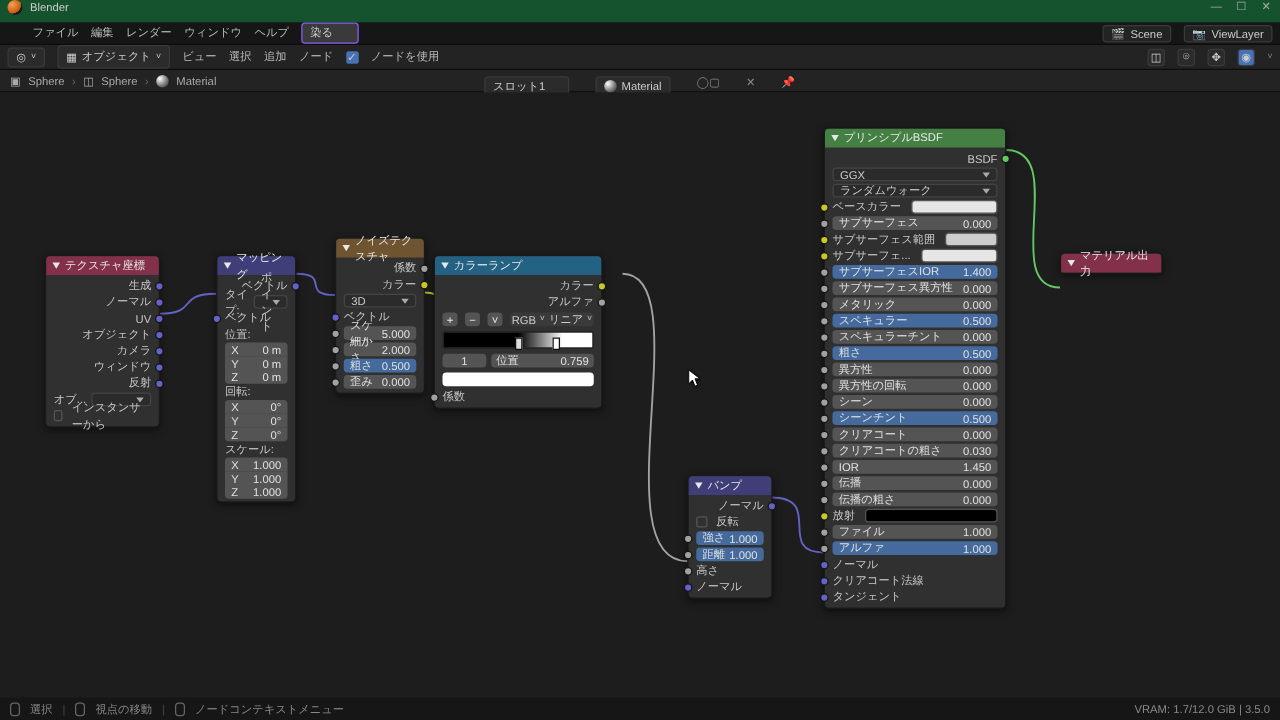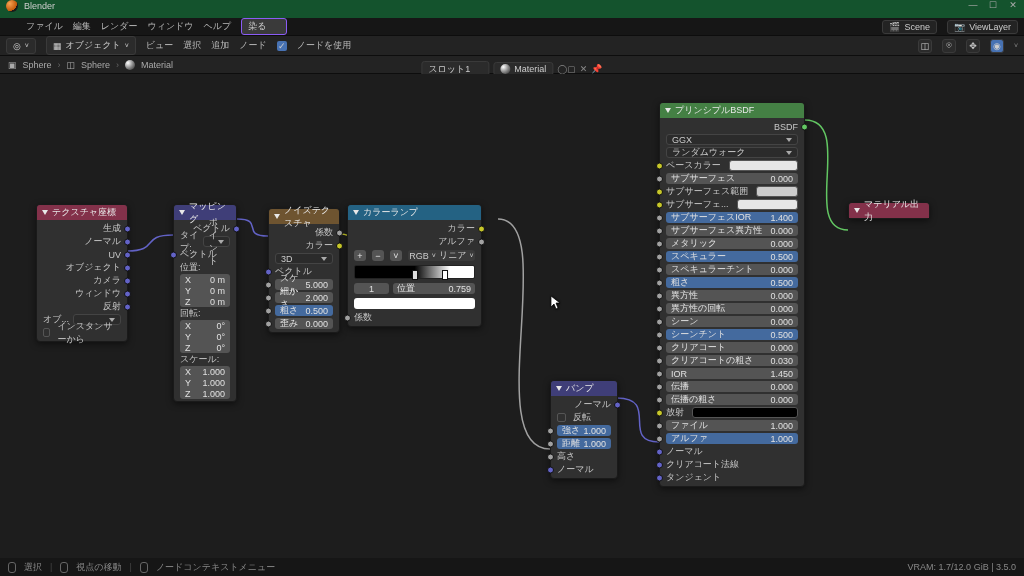--- a/index.html
+++ b/index.html
@@ -18,21 +18,21 @@
   .menubar .item { color: #bbb; }
   .menubar .box { background: #2b2b2b; border: 1px solid #8b5cf6; border-radius: 3px; padding: 1px 20px 1px 6px; color: #ccc; }
   .menubar .rightbox { display: flex; align-items: center; gap: 4px; background: #232323; border: 1px solid #3a3a3a; border-radius: 3px; padding: 1px 6px; }
 
   
   .toolhdr { height: 20px; background: #232323; display: flex; align-items: center; padding: 0 6px; justify-content: space-between; border-bottom: 1px solid #0d0d0d; }
   .toolhdr .left, .toolhdr .right { display: flex; align-items: center; gap: 10px; }
   .toolhdr .btn { display: flex; align-items: center; gap: 4px; background: #2b2b2b; border-radius: 3px; padding: 2px 6px; border: 1px solid #3a3a3a; }
   .toolhdr .txt { color: #bbb; }
   .toolhdr .chk { width: 10px; height: 10px; border-radius: 2px; background: #4772b3; display: inline-flex; align-items: center; justify-content: center; }
-  .toolhdr .slotgroup { display: flex; align-items: center; gap: 4px; margin-top: 47px; }
+  .toolhdr .slotgroup { display: flex; gap: 21px; margin-top: 47px; }
   .toolhdr .slot { background: #2b2b2b; border: 1px solid #3a3a3a; border-radius: 3px; padding: 1px 18px 1px 6px; }
   .toolhdr .matbtn { display: flex; align-items: center; gap: 4px; background: #2b2b2b; border: 1px solid #3a3a3a; border-radius: 3px; padding: 1px 6px; }
   .toolhdr .sphere { width: 10px; height: 10px; border-radius: 50%; background: radial-gradient(circle at 30% 30%, #fff, #888 50%, #222); }
   .toolhdr .iconsq { width: 14px; height: 14px; border: 1px solid #3a3a3a; border-radius: 3px; display: flex; align-items: center; justify-content: center; background: #2b2b2b; }
   .toolhdr .iconsq.active { background: #4772b3; }
 
   
   .crumb { height: 18px; background: #232323; display: flex; align-items: center; padding: 0 8px; gap: 6px; border-bottom: 1px solid #0d0d0d; color: #aaa; }
   .crumb .sep { color: #666; }
   .crumb .cicon { width: 10px; height: 10px; border-radius: 50%; background: radial-gradient(circle at 30% 30%, #fff, #888 50%, #222); }
@@ -317,21 +317,21 @@
             <span>1.000</span>
           </div>
         <div class="vrow">
             <span>Z</span>
             <span>1.000</span>
           </div>
       </div>
     </div>
   </div>
 
-  <div class="node" style="left:268px; top:134px; width:72px">
+  <div class="node" style="left:268px; top:116px; width:72px">
     <div class="nhdr hdr-orange">
         <span class="tw"></span>
         <span>ノイズテクスチャ</span>
       </div>
     <div class="nbody">
       <div class="row">
           <span></span>
           <span class="lbl">係数</span>
           <span class="socket out s-float"></span>
         </div>

